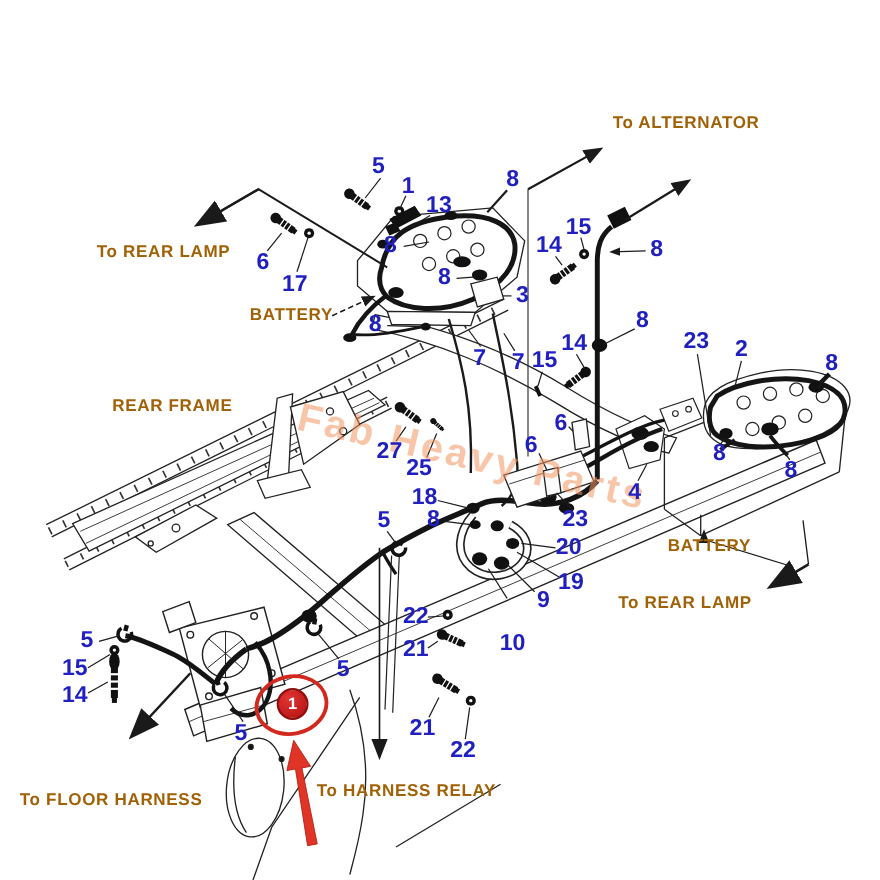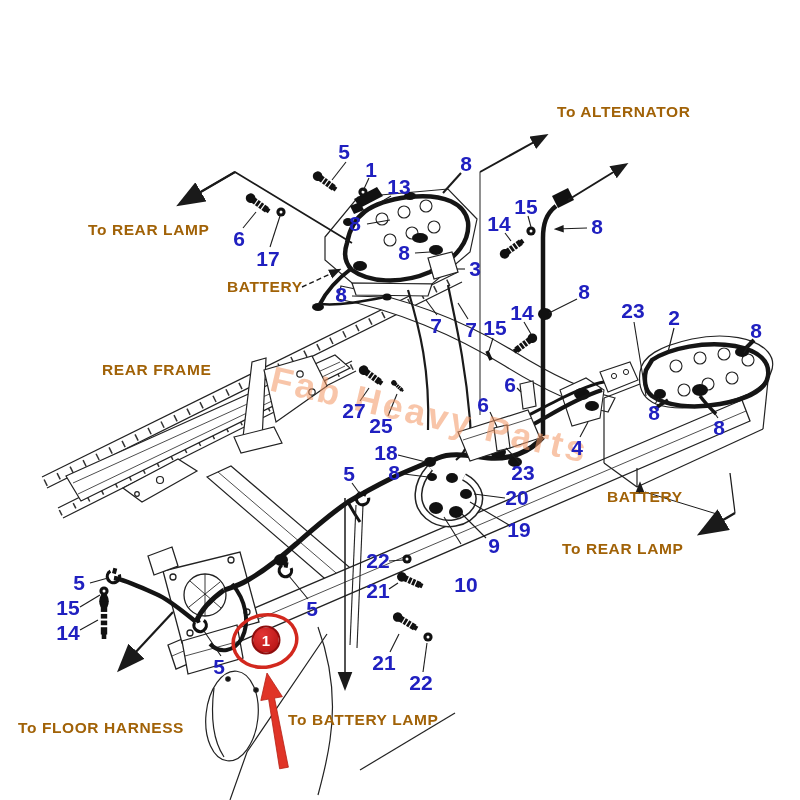--- a/index.html
+++ b/index.html
@@ -386,14 +386,14 @@
     <div class="callout" style="left: 68px; top: 632px;">14</div>
     <div class="callout" style="left: 219px; top: 666px;">5</div>
     <div class="callout" style="left: 312px; top: 608px;">5</div>
     <div class="dlabel" style="left: 557px; top: 104px;">To ALTERNATOR</div>
     <div class="dlabel" style="left: 88px; top: 222px;">To REAR LAMP</div>
     <div class="dlabel" style="left: 227px; top: 279px;">BATTERY</div>
     <div class="dlabel" style="left: 102px; top: 362px;">REAR FRAME</div>
     <div class="dlabel" style="left: 607px; top: 489px;">BATTERY</div>
     <div class="dlabel" style="left: 562px; top: 541px;">To REAR LAMP</div>
     <div class="dlabel" style="left: 18px; top: 684px; margin-top: 36px;">To FLOOR HARNESS</div>
-    <div class="dlabel" style="left: 288px; top: 712px;">To BATTERY LAMP</div>
+    <div class="dlabel" style="left: 288px; top: 712px;">To HARNESS RELAY</div>
   </div>
 
 </body></html>

